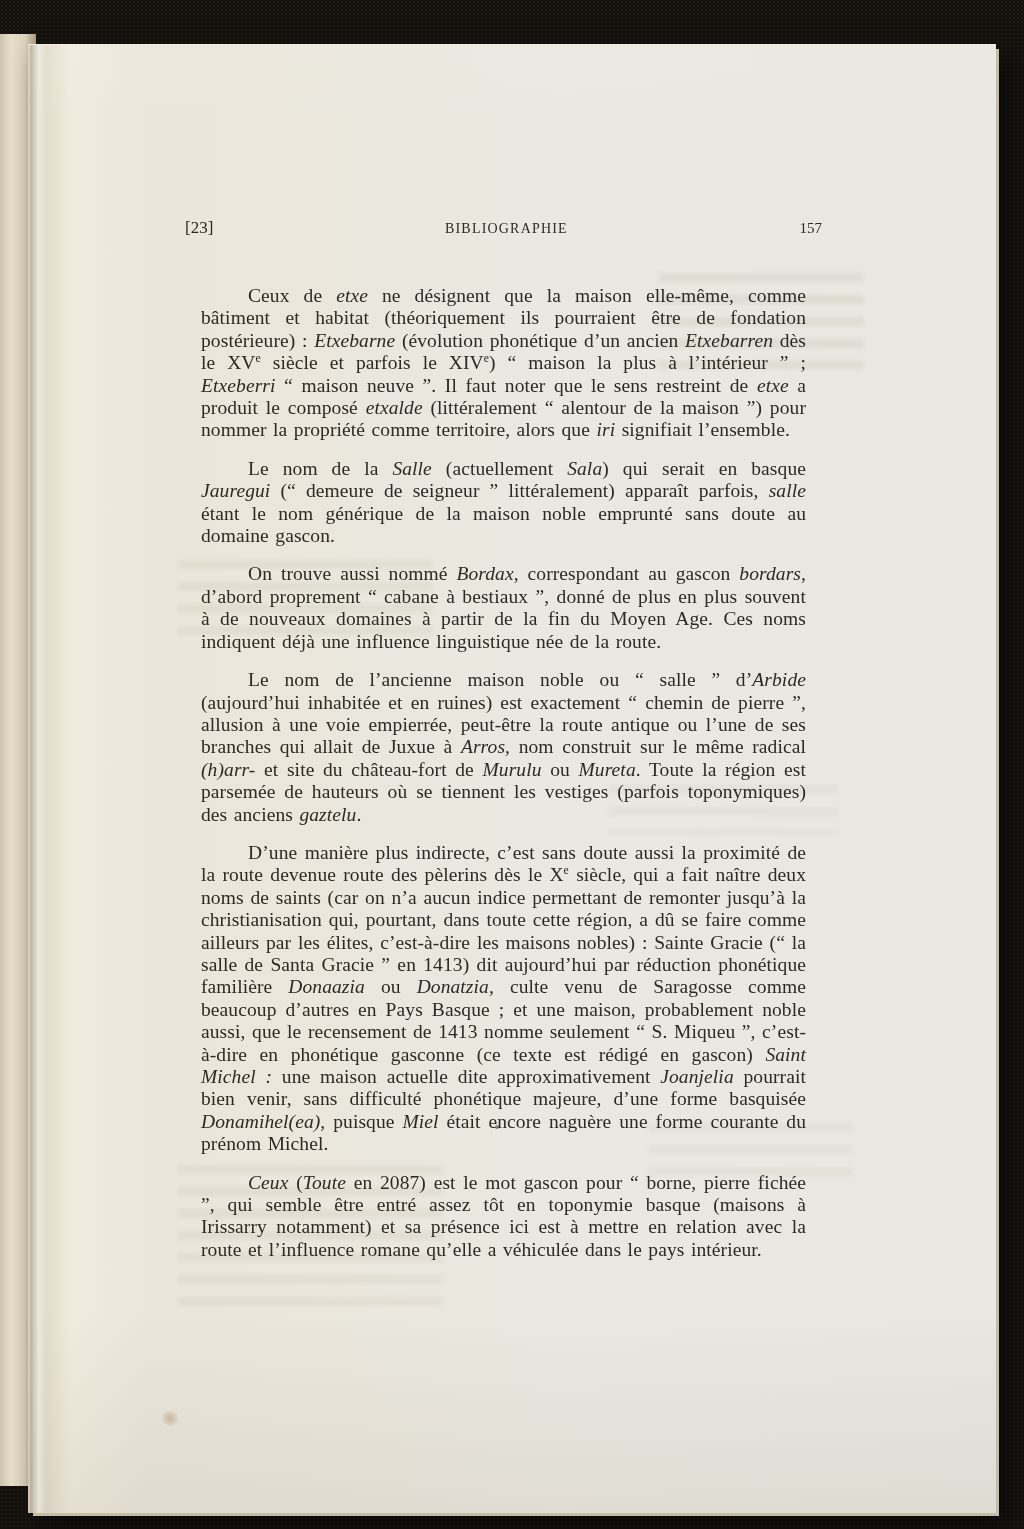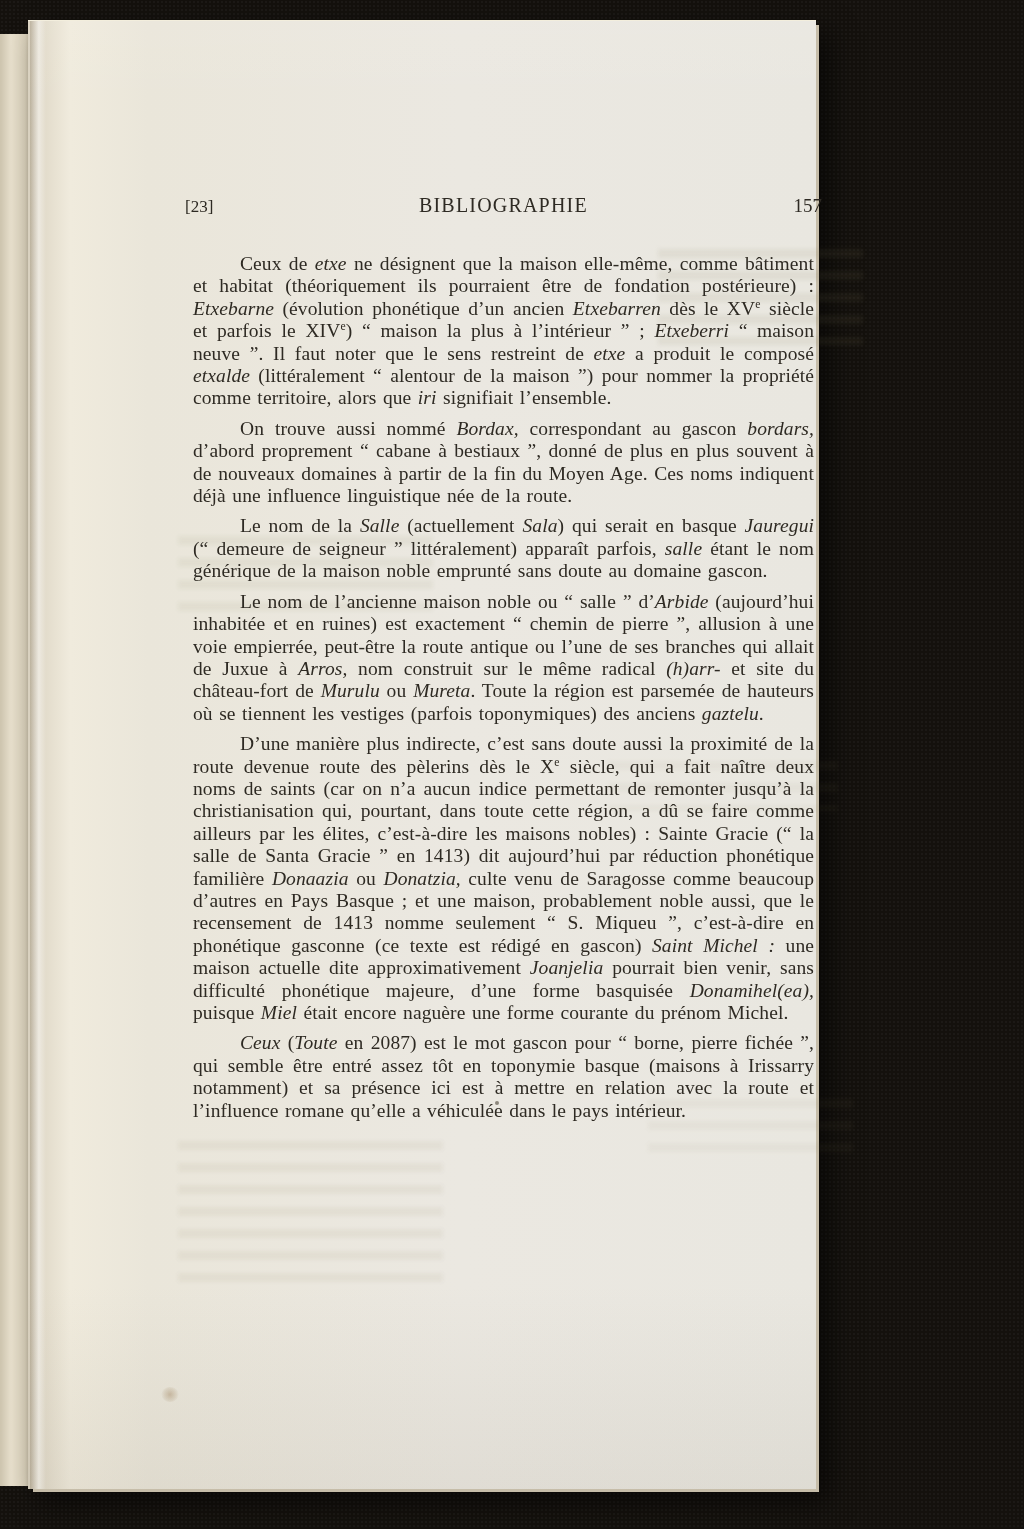--- a/index.html
+++ b/index.html
@@ -20,31 +20,32 @@
     position: absolute;
     left: 0;
     top: 34px;
     width: 36px;
     height: 1452px;
     background: linear-gradient(90deg, #cdc4ae 0%, #e7dfcc 30%, #dcd3bd 70%, #a99d83 100%);
   }
   .page {
     position: absolute;
     left: 28px;
-    top: 20px;
-    width: 788px;
+    top: 44px;
+    width: 960px;
     height: 1468px;
     background-color: var(--paper, #eae7de);
     background-image:
       linear-gradient(180deg, rgba(255,255,255,0.06) 0%, rgba(255,255,255,0) 6%, rgba(255,255,255,0) 86%, rgba(95,84,62,0.08) 100%),
       linear-gradient(90deg, #d9d1bf 0px, #f0ebdd 42px, #eae6da 120px, #ebe8e1 55%, #e9e7e0 100%);
     box-shadow:
       4px 4px 0 -1px #c6bda9,
       12px 12px 26px rgba(0,0,0,0.6);
     border-top: 1px solid #f3eedd;
+    padding-left: 8px;
   }
   .crease {
     position: absolute;
     left: 2px;
     top: 0;
     width: 16px;
     height: 100%;
     background: linear-gradient(90deg, rgba(110,95,70,0.28) 0%, rgba(255,255,255,0.45) 55%, rgba(255,255,255,0) 100%);
     pointer-events: none;
   }
@@ -52,36 +53,36 @@
     position: absolute;
     top: 173px;
     left: 157px;
     width: 637px;
     display: flex;
     justify-content: space-between;
     align-items: baseline;
     color: var(--ink, #2e2a23);
   }
   .header .bracket-no { font-size: 17px; }
-  .header .title      { font-size: 20px; letter-spacing: 1.2px; }
-  .header .page-no    { font-size: 19px; }
+  .header .title      { font-size: 14px; letter-spacing: 1.2px; }
+  .header .page-no    { font-size: 15px; }
   .text-block {
     position: absolute;
     top: 224px;
     left: 157px;
     width: 637px;
     text-align: justify;
     font-size: 19.5px;
     line-height: 22.4px;
     word-spacing: 1.5px;
     letter-spacing: 0.1px;
     color: var(--ink, #2e2a23);
   }
   .text-block p {
-    margin: 8px;
+    margin: 16px;
     text-indent: 47px;
   }
   .text-block p.heading {
     font-weight: bold;
     margin-top: 21px;
     word-spacing: 3px;
   }
   .text-block sup {
     font-size: 0.6em;
     line-height: 0;
@@ -135,22 +136,22 @@
   <div class="ghost g5"></div>
 
   <div class="header">
     <span class="bracket-no">[23]</span>
     <span class="title">BIBLIOGRAPHIE</span>
     <span class="page-no">157</span>
   </div>
 
   <div class="text-block">
       <p class="para"><span>Ceux de </span><i>etxe</i><span> ne désignent que la maison elle-même, comme bâtiment et habitat (théoriquement ils pourraient être de fondation postérieure) : </span><i>Etxebarne</i><span> (évolution phonétique d’un ancien </span><i>Etxebarren</i><span> dès le XV</span><sup>e</sup><span> siècle et parfois le XIV</span><sup>e</sup><span>) “ maison la plus à l’intérieur ” ; </span><i>Etxeberri</i><span> “ maison neuve ”. Il faut noter que le sens restreint de </span><i>etxe</i><span> a produit le composé </span><i>etxalde</i><span> (littéralement “ alentour de la maison ”) pour nommer la propriété comme territoire, alors que </span><i>iri</i><span> signifiait l’ensemble.</span></p>
+      <p class="para"><span>Le nom de la </span><i>Salle</i><span> (actuellement </span><i>Sala</i><span>) qui serait en basque </span><i>Jauregui</i><span> (“ demeure de seigneur ” littéralement) apparaît parfois, </span><i>salle</i><span> étant le nom générique de la maison noble emprunté sans doute au domaine gascon.</span></p>
       <p class="para"><span>On trouve aussi nommé </span><i>Bordax,</i><span> correspondant au gascon </span><i>bordars,</i><span> d’abord proprement “ cabane à bestiaux ”, donné de plus en plus souvent à de nouveaux domaines à partir de la fin du Moyen Age. Ces noms indiquent déjà une influence linguistique née de la route.</span></p>
-      <p class="para"><span>Le nom de la </span><i>Salle</i><span> (actuellement </span><i>Sala</i><span>) qui serait en basque </span><i>Jauregui</i><span> (“ demeure de seigneur ” littéralement) apparaît parfois, </span><i>salle</i><span> étant le nom générique de la maison noble emprunté sans doute au domaine gascon.</span></p>
       <p class="para"><span>Le nom de l’ancienne maison noble ou “ salle ” d’</span><i>Arbide</i><span> (aujourd’hui inhabitée et en ruines) est exactement “ chemin de pierre ”, allusion à une voie empierrée, peut-être la route antique ou l’une de ses branches qui allait de Juxue à </span><i>Arros,</i><span> nom construit sur le même radical </span><i>(h)arr-</i><span> et site du château-fort de </span><i>Murulu</i><span> ou </span><i>Mureta</i><span>. Toute la région est parsemée de hauteurs où se tiennent les vestiges (parfois toponymiques) des anciens </span><i>gaztelu</i><span>.</span></p>
       <p class="para"><span>D’une manière plus indirecte, c’est sans doute aussi la proximité de la route devenue route des pèlerins dès le X</span><sup>e</sup><span> siècle, qui a fait naître deux noms de saints (car on n’a aucun indice permettant de remonter jusqu’à la christianisation qui, pourtant, dans toute cette région, a dû se faire comme ailleurs par les élites, c’est-à-dire les maisons nobles) : Sainte Gracie (“ la salle de Santa Gracie ” en 1413) dit aujourd’hui par réduction phonétique familière </span><i>Donaazia</i><span> ou </span><i>Donatzia,</i><span> culte venu de Saragosse comme beaucoup d’autres en Pays Basque ; et une maison, probablement noble aussi, que le recensement de 1413 nomme seulement “ S. Miqueu ”, c’est-à-dire en phonétique gasconne (ce texte est rédigé en gascon) </span><i>Saint Michel :</i><span> une maison actuelle dite approximativement </span><i>Joanjelia</i><span> pourrait bien venir, sans difficulté phonétique majeure, d’une forme basquisée </span><i>Donamihel(ea),</i><span> puisque </span><i>Miel</i><span> était encore naguère une forme courante du prénom Michel.</span></p>
       <p class="para"><i>Ceux</i><span> (</span><i>Toute</i><span> en 2087) est le mot gascon pour “ borne, pierre fichée ”, qui semble être entré assez tôt en toponymie basque (maisons à Irissarry notamment) et sa présence ici est à mettre en relation avec la route et l’influence romane qu’elle a véhiculée dans le pays intérieur.</span></p>
     </div>
 
   <div class="stain"></div>
   <div class="speck"></div>
 </div>
 
 </body></html>

